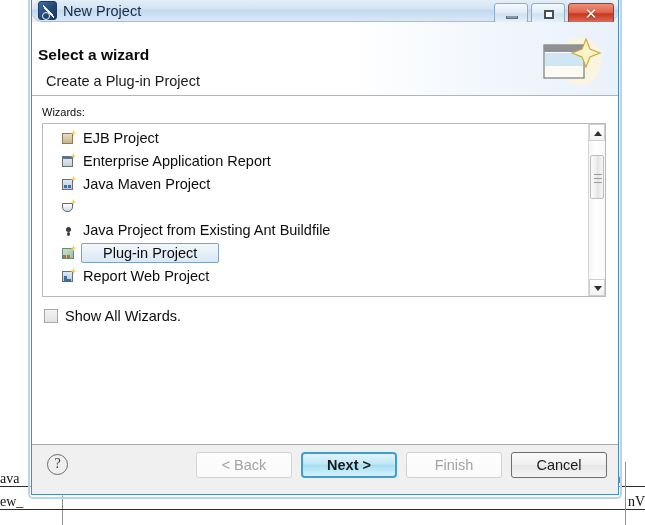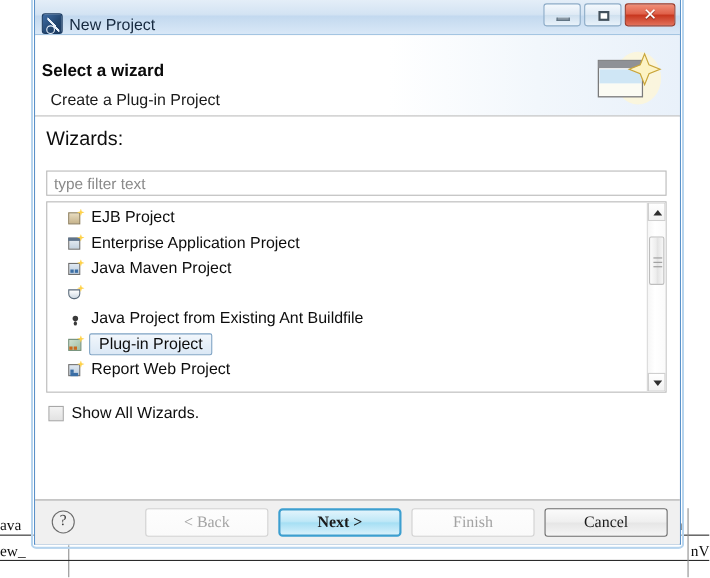--- a/index.html
+++ b/index.html
@@ -60,27 +60,28 @@
     left: 28px; top: 0; width: 594px; height: 499px;
     border: 2px solid #b6d4ee;
     border-top: none;
     border-radius: 0 0 5px 5px;
     pointer-events: none;
   }
 
   
   #titlebar {
     position: relative;
-    height: 32px;
+    height: 22px;
     background: linear-gradient(to bottom,
       #e4eef8 0%, #d3e3f3 42%, #c3d9ef 48%, #d9e8f7 100%);
     border-bottom: 1px solid #9cc0e0;
     display: flex;
-    align-items: flex-end;
+    align-items: center;
     padding-left: 6px;
+    border-radius: 10px;
   }
   #title-icon {
     width: 19px; height: 19px;
     border-radius: 3px;
     background: linear-gradient(135deg, #3f6da5 0%, #22456f 60%, #1b3a60 100%);
     border: 1px solid #1b3a60;
     position: relative;
     flex: 0 0 auto;
     margin-right: 6px;
   }
@@ -173,22 +174,22 @@
   }
 
   
   #body {
     position: relative;
     height: 348px;
     background: #ffffff;
     padding: 10px 12px 0 10px;
   }
   #wizards-label {
-    font-size: 18px; color: #0d0d0d;
-    margin-bottom: 18px;
+    font-size: 11px; color: #0d0d0d;
+    margin-bottom: 1px;
     font-family: "Liberation Sans", sans-serif;
   }
   #filter-box {
     display: block;
     width: 100%;
     height: 23px;
     border: 1px solid #b9b9b9;
     background: #ffffff;
     padding: 0 6px;
     font-size: 14px;
@@ -227,21 +228,21 @@
     margin-right: 6px;
     flex: 0 0 auto;
     position: relative;
   }
   .tree-item .ti-label { padding-right: 5px; }
   .tree-item.selected .ti-label {
     background: linear-gradient(to bottom, #f2f7fc 0%, #dbe8f5 100%);
     border: 1px solid #7da2c4;
     border-radius: 2px;
     margin-left: -2px;
-    padding: 0 8px;
+    padding: 0 21px;
     line-height: 18px;
   }
 
   
   .ic {
     position: absolute; inset: 0;
   }
   .ic .box {
     position: absolute;
     left: 1px; top: 3px; width: 11px; height: 11px;
@@ -374,27 +375,27 @@
     line-height: 18px;
     text-align: center;
     font-family: "Liberation Serif", serif;
   }
   #btn-group {
     position: absolute;
     right: 11px; top: 7px;
     display: flex; gap: 9px;
   }
   .dlg-btn {
-    width: 112px; height: 26px;
+    width: 96px; height: 26px;
     border: 1px solid #b5b5b5;
     border-radius: 3px;
     background: linear-gradient(to bottom, #fdfdfd 0%, #f4f4f4 48%, #ededed 52%, #f7f7f7 100%);
     font-size: 14.5px;
     color: #1a1a1a;
-    font-family: Liberation Serif, serif;
+    font-family: Liberation Sans, sans-serif;
     text-align: center;
     line-height: 24px;
   }
   .dlg-btn.disabled { color: #a3a3a3; border-color: #d3d3d3;
     background: linear-gradient(to bottom, #fdfdfd 0%, #fafafa 100%); }
   .dlg-btn.default {
     border: 2px solid #3c9fd0;
     border-radius: 4px;
     background: linear-gradient(to bottom, #e2f4fc 0%, #bfe8f7 45%, #a6dff4 52%, #d8f1fb 100%);
     line-height: 22px;
@@ -449,21 +450,20 @@
       <rect x="8" y="12" width="40" height="7" fill="#8f9196"></rect>
       <rect x="9" y="20" width="38" height="13" fill="#cfe6f5"></rect>
       <rect x="9" y="33" width="38" height="11" fill="#fbfbf3"></rect>
       <path d="M50 6 L54 16 L64 20 L54 24 L50 34 L46 24 L36 20 L46 16 Z" fill="#fdf3c4" stroke="#c9a53a" stroke-width="1.1"></path>
     </svg>
   </div>
 
   <div id="body">
     <div id="wizards-label">Wizards:</div>
 
-    <input id="filter-box" type="text" value="" placeholder="type filter text" style="">
 
     <div id="tree-wrap">
       <div id="tree-list">
 
         <div class="tree-item">
           <span class="ti-icon">
             <span class="ic">
                 <span class="box tan"></span>
                 <span class="star"></span>
               </span>
@@ -472,21 +472,21 @@
         </div>
 
         <div class="tree-item">
           <span class="ti-icon">
             <span class="ic">
                 <span class="box"></span>
                 <span class="bar"></span>
                 <span class="star"></span>
               </span>
           </span>
-          <span class="ti-label">Enterprise Application Project</span>
+          <span class="ti-label">Enterprise Application Report</span>
         </div>
 
         <div class="tree-item">
           <span class="ti-icon">
             <span class="ic">
                 <span class="box grid"></span>
                 <span class="star"></span>
               <span class="dot" style="left:3px; top:9px;"></span>
               <span class="dot" style="left:7px; top:9px;"></span>
             </span>

